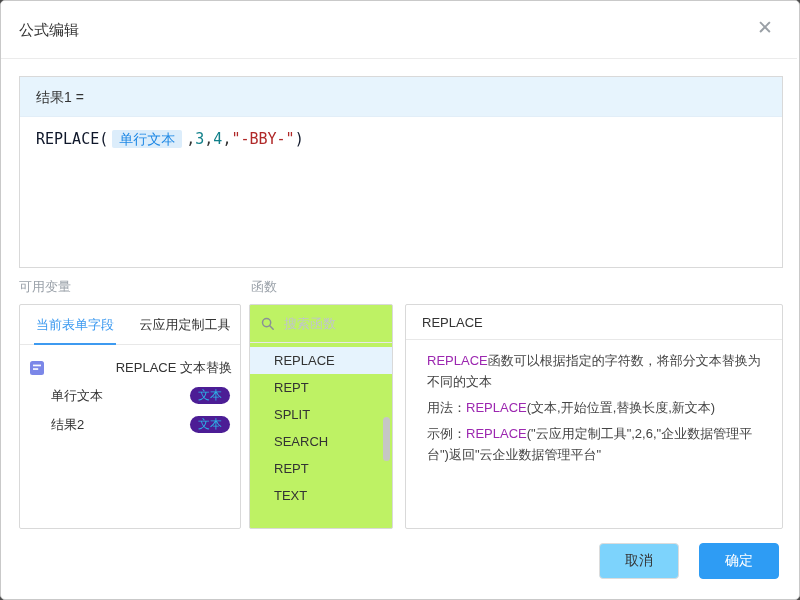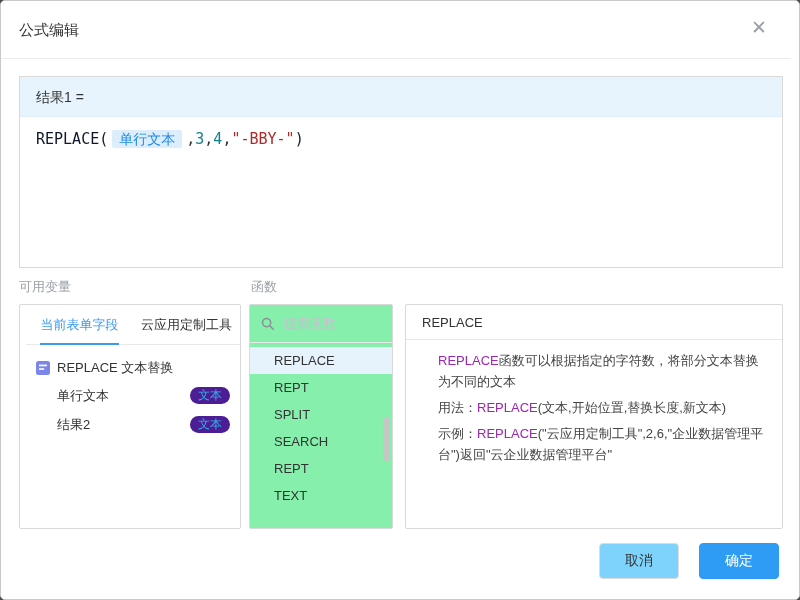--- a/index.html
+++ b/index.html
@@ -8,60 +8,60 @@
     width: 800px; height: 600px;
     background: #4a4a4a;
     font-family: "Liberation Sans", "DejaVu Sans", sans-serif;
   }
   .dialog {
     position: relative; width: 800px; height: 600px;
     background: #fff; border-radius: 5px; overflow: hidden;
     border: 1px solid #c9c9c9;
   }
   
-  .dlg-header { position: absolute; top: 0; left: 0; right: 8px; height: 58px; border-bottom: 1px solid #ebebeb; background: #fff; }
+  .dlg-header { position: absolute; top: 0; left: 0; right: 2px; height: 58px; border-bottom: 1px solid #ebebeb; background: #fff; }
   .dlg-title { position: absolute; left: 18px; top: 20px; font-size: 15px; color: #333; }
   .dlg-close { position: absolute; right: 24px; top: 17px; font-size: 19px; color: #9aa0a6; cursor: pointer; line-height: 1; font-weight: 400; }
   
   .formula-box { position: absolute; left: 18px; top: 75px; width: 764px; height: 192px; border: 1px solid #d9d9d9; border-radius: 0; background: #fff; }
   .formula-head { height: 40px; line-height: 40px; padding: 0 16px; background: #e7f4fd; border-bottom: 1px solid #e2eef8; font-size: 14px; color: #333; }
   .formula-body { padding: 13px 16px; font-family: "DejaVu Sans Mono", "Liberation Mono", monospace; font-size: 15px; color: #333; cursor: text; }
   .tk-fn  { color: #0f172a; }
   .tk-chip { background: #dcedfb; color: #1e88e5; padding: 1px 7px; border-radius: 2px; margin: 0 4px; font-size: 14px; cursor: pointer; }
   .tk-num { color: #12808a; }
   .tk-str { color: #b02828; }
   .tk-p   { color: #333; }
   
   .section-label { position: absolute; top: 277px; font-size: 13px; color: #9aa1a9; }
   .lbl-vars { left: 18px; } .lbl-funcs { left: 250px; }
   
-  .vars-panel { position: absolute; left: 18px; top: 303px; width: 222px; height: 225px; border: 1px solid #d9d9d9; border-radius: 2px; background: #fff; padding-left: 6px; }
+  .vars-panel { position: absolute; left: 18px; top: 303px; width: 222px; height: 225px; border: 1px solid #d9d9d9; border-radius: 2px; background: #fff; }
   .tabs { display: flex; height: 40px; border-bottom: 1px solid #e8e8e8; }
   .tab { flex: 1; text-align: center; line-height: 40px; font-size: 13px; color: #333; cursor: pointer; position: relative; white-space: nowrap; }
   .tab.active { color: #3d9af0; }
   .tab.active::after { content: ""; position: absolute; left: 14px; right: 14px; bottom: -1px; height: 2px; background: #3d9af0; }
   .tree { padding: 9px 8px 0 10px; }
-  .tree-root { display: flex; align-items: center; gap: 7px; height: 27px; font-size: 13px; color: #333; cursor: pointer; }
+  .tree-root { display: flex; align-items: center; height: 27px; font-size: 13px; color: #333; cursor: pointer; justify-content: space-between; }
   .tree-row { display: flex; align-items: center; height: 29px; padding-left: 21px; font-size: 13px; color: #333; cursor: pointer; }
   .var-name { flex: 1; }
   .var-tag { background: #4c1d95; color: #2bb3e6; font-size: 12px; line-height: 17px; padding: 0 8px; border-radius: 9px; margin-right: 2px; }
   
-  .func-panel { position: absolute; left: 248px; top: 303px; width: 144px; height: 225px; border: 1px solid #d9d9d9; border-radius: 2px; background: #86efac; overflow: hidden; }
+  .func-panel { position: absolute; left: 248px; top: 303px; width: 144px; height: 225px; border: 1px solid #d9d9d9; border-radius: 2px; background: #bef264; overflow: hidden; }
   .search-row { display: flex; align-items: center; gap: 7px; height: 38px; padding: 0 11px; border-bottom: 1px solid #e8e8e8; }
   .search-row input { border: none; outline: none; width: 92px; font-size: 13px; color: #333; font-family: inherit; background: transparent; }
   .search-row input::placeholder { color: #c0c4cc; }
   .func-list { position: relative; height: 185px; padding-top: 4px; overflow: hidden; }
   .func-item { height: 27px; line-height: 27px; padding-left: 24px; font-size: 13px; color: #333; cursor: pointer; }
   .func-item.selected { background: #e6f3fd; }
   .scroll-thumb { position: absolute; right: 2px; top: 74px; width: 7px; height: 44px; border-radius: 4px; background: #c6c6c6; cursor: grab; }
   
   .doc-panel { position: absolute; left: 404px; top: 303px; width: 378px; height: 225px; border: 1px solid #d9d9d9; border-radius: 2px; background: #fff; overflow: hidden; }
   .doc-head { height: 35px; line-height: 35px; padding: 0 16px; font-size: 13px; color: #333; border-bottom: 1px solid #e8e8e8; }
   .doc-body { padding: 10px 16px; font-size: 13px; line-height: 21px; color: #444; }
-  .doc-body p { margin: 0 0 5px 16px; }
+  .doc-body p { margin: 0 0 5px 5px; }
   .purple { color: #9c27b0; }
   
   .btn { position: absolute; top: 542px; width: 80px; height: 36px; border-radius: 4px; font-size: 14px; cursor: pointer; font-family: inherit; }
   .btn-cancel { right: 120px; background: #7dd3fc; border: 1px solid #dcdcdc; color: #333; }
   .btn-confirm { right: 20px; background: #2e9cf4; border: 1px solid #2e9cf4; color: #fff; }
   .doc-icon svg { display: block; }
   .search-icon svg { display: block; }
 </style>
 </head>
 <body>

